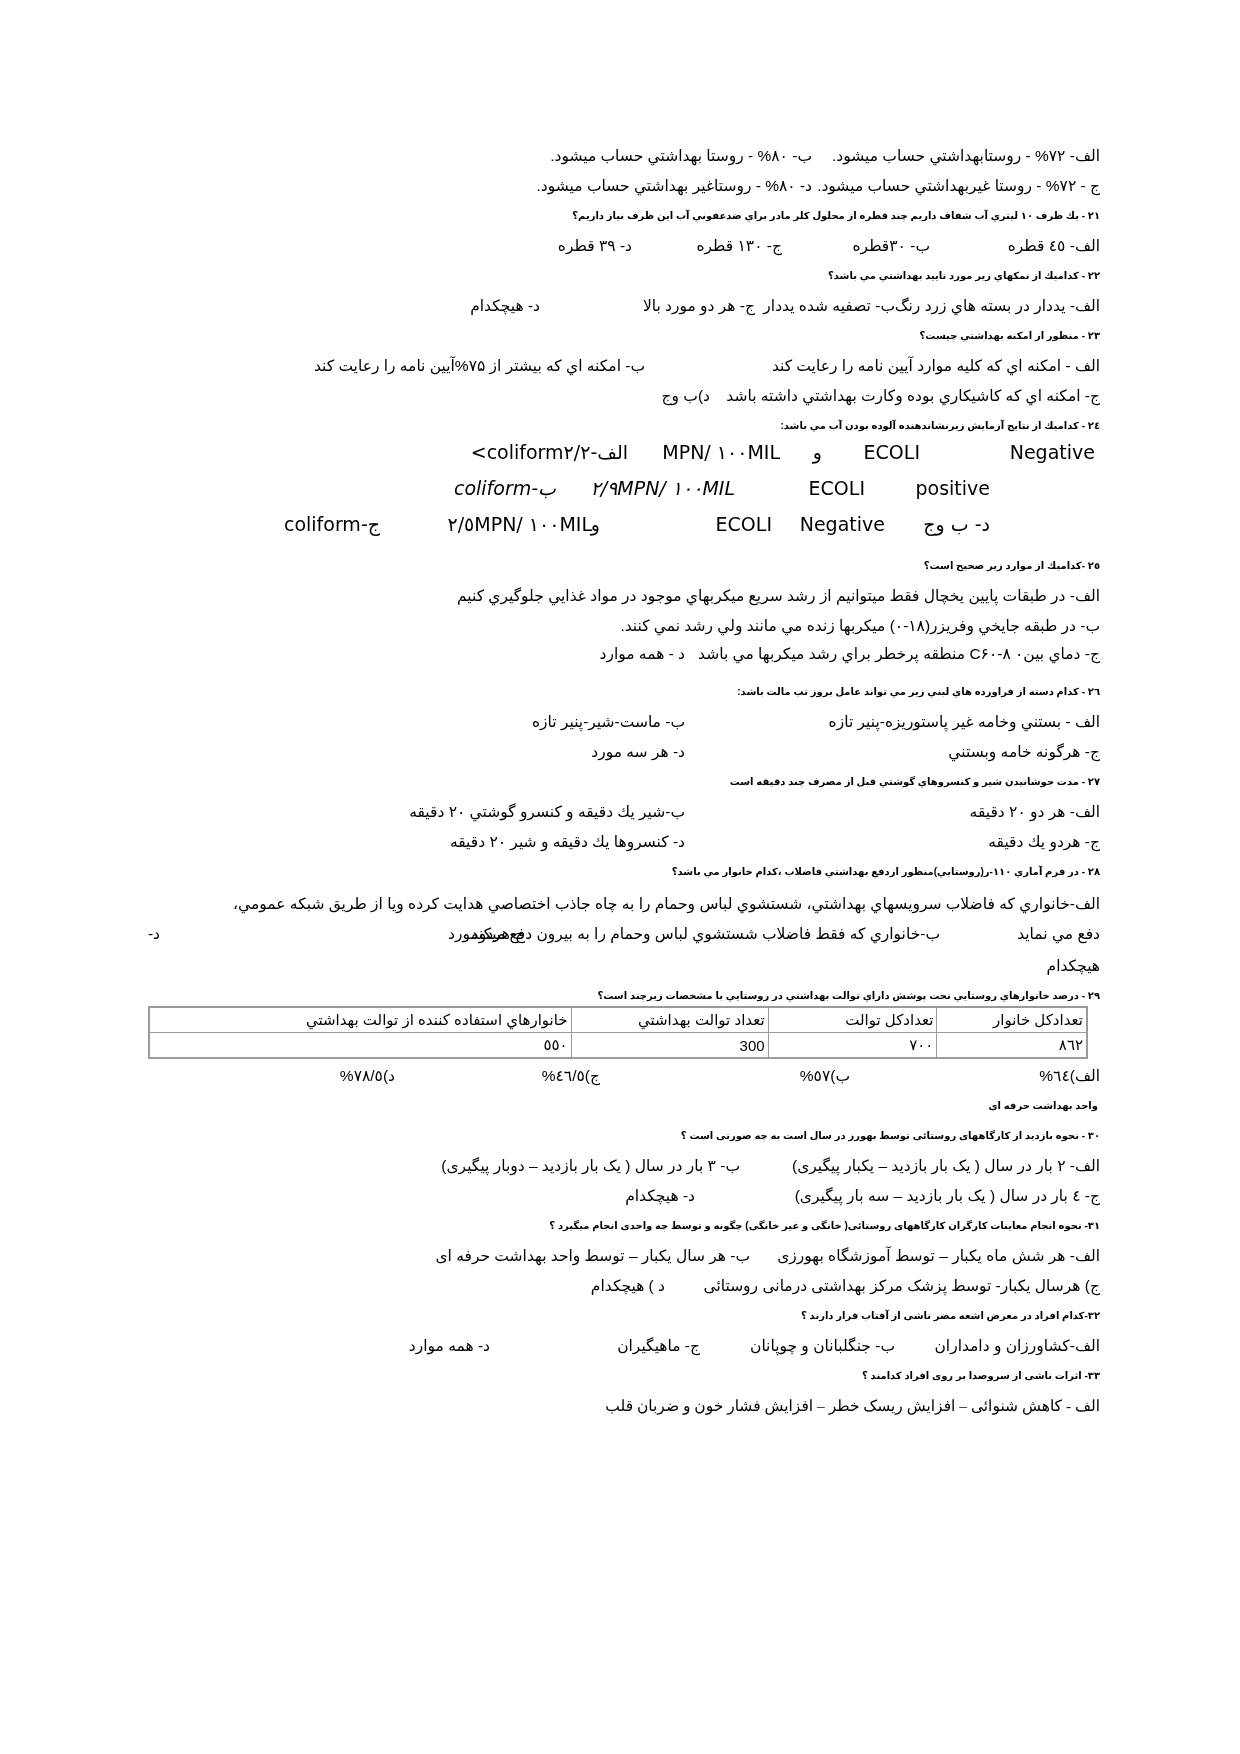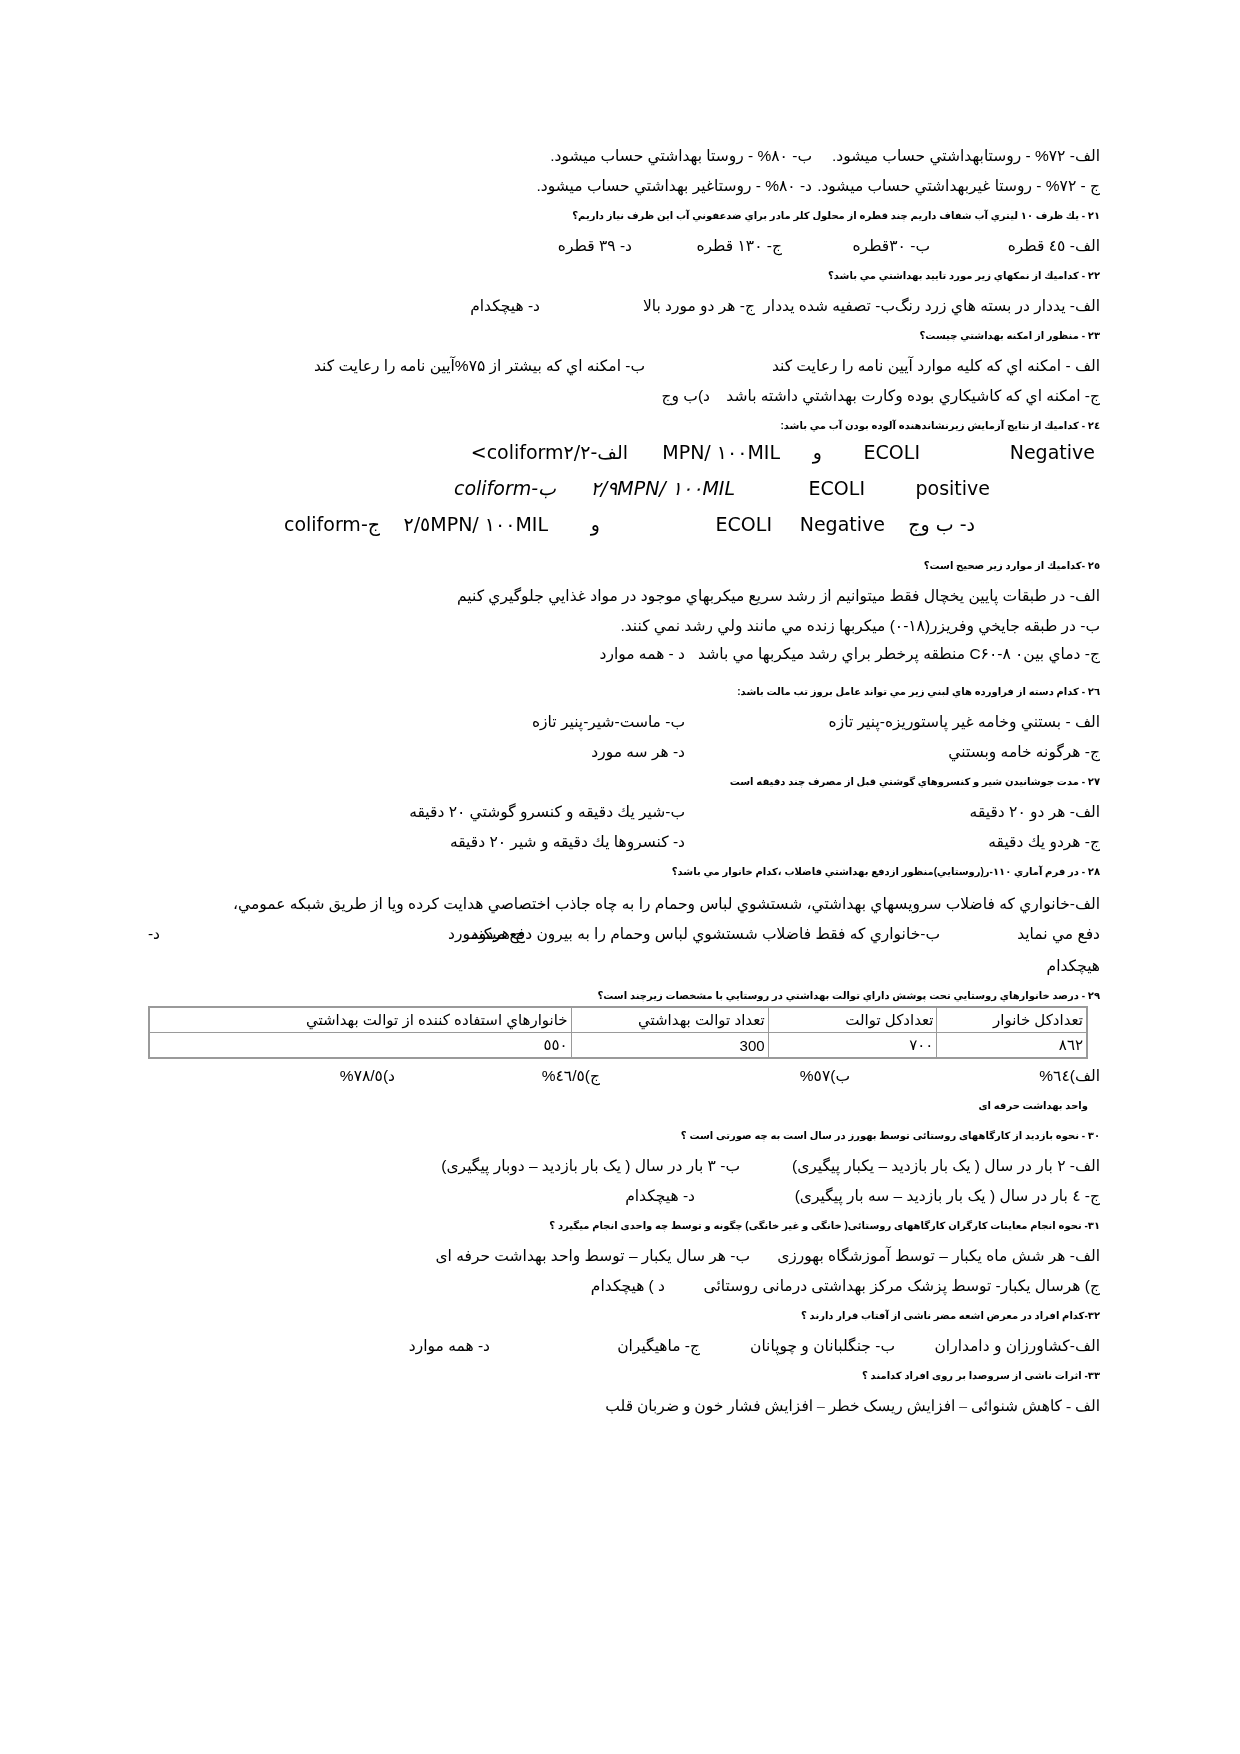--- a/index.html
+++ b/index.html
@@ -56,25 +56,25 @@
   <div class="opt sans" style="right:320px; top:442px;">ECOLI</div>
   <div class="opt sans" style="right:418px; top:442px;">و</div>
   <div class="opt sans" style="right:460px; top:442px; direction:ltr;">MPN/ ۱۰۰MIL</div>
   <div class="opt sans" style="right:612px; top:442px;">الف-coliform۲/۲&gt;</div>
 
   <div class="opt sans" style="right:250px; top:478px;">positive</div>
   <div class="opt sans" style="right:375px; top:478px;">ECOLI</div>
   <div class="opt sans" style="right:505px; top:478px; direction:ltr;font-style:italic;">۲/۹MPN/ ۱۰۰MIL</div>
   <div class="opt sans" style="right:684px; top:478px;font-style:italic;">ب-coliform</div>
 
-  <div class="opt sans" style="right:265px; top:514px;">د- ب وج</div>
+  <div class="opt sans" style="right:250px; top:514px;">د- ب وج</div>
   <div class="opt sans" style="right:355px; top:514px;">Negative</div>
   <div class="opt sans" style="right:468px; top:514px;">ECOLI</div>
   <div class="opt sans" style="right:640px; top:514px;">و</div>
-  <div class="opt sans" style="right:692px; top:514px; direction:ltr;">۲/٥MPN/ ۱۰۰MIL</div>
+  <div class="opt sans" style="right:648px; top:514px; direction:ltr;">۲/٥MPN/ ۱۰۰MIL</div>
   <div class="opt sans" style="right:860px; top:514px;">ج-coliform</div>
 
   <div class="line q" style="top:556px;">۲٥ -كداميك از موارد زير صحيح است؟</div>
   <div class="opt" style="right:140px; top:586px;">الف- در طبقات پايين يخچال فقط ميتوانيم از رشد سريع ميكربهاي موجود در مواد غذايي جلوگيري كنيم</div>
   <div class="opt" style="right:140px; top:616px;">ب- در طبقه جايخي وفريزر(۱۸-۰) ميكربها زنده مي مانند ولي رشد نمي كنند.</div>
   <div class="opt" style="right:140px; top:644px;">ج- دماي بين۰ C۶۰-۸ منطقه پرخطر براي رشد ميكربها مي باشد</div>
   <div class="opt" style="right:555px; top:644px;">د - همه موارد</div>
 
   <div class="line q" style="top:682px;">۲٦ - كدام دسته از فراورده هاي لبني زير مي تواند عامل بروز تب مالت باشد:</div>
   <div class="opt" style="right:140px; top:712px;">الف - بستني وخامه غير پاستوريزه-پنير تازه</div>
@@ -111,21 +111,21 @@
       <td>300</td>
       <td>٥٥۰</td>
     </tr>
   </tbody>
     </table>
   <div class="opt" style="right:140px; top:1066px;">الف)٦٤%</div>
   <div class="opt" style="right:390px; top:1066px;">ب)٥۷%</div>
   <div class="opt" style="right:640px; top:1066px;">ج)٤٦/٥%</div>
   <div class="opt" style="right:845px; top:1066px;">د)۷۸/٥%</div>
 
-  <div class="line q" style="top:1096px; right:152px;">واحد بهداشت حرفه ای</div>
+  <div class="line q" style="top:1096px; right:142px;">واحد بهداشت حرفه ای</div>
 
   <div class="line q" style="top:1126px;">۳۰ - نحوه بازدید از کارگاههای روستائی توسط بهورز در سال است به چه صورتی است ؟</div>
   <div class="opt" style="right:140px; top:1156px;">الف- ۲ بار در سال ( یک بار بازدید – یکبار پیگیری)</div>
   <div class="opt" style="right:500px; top:1156px;">ب- ۳ بار در سال ( یک بار بازدید – دوبار پیگیری)</div>
   <div class="opt" style="right:140px; top:1186px;margin-left:24px;">ج- ٤ بار در سال ( یک بار بازدید – سه بار پیگیری)</div>
   <div class="opt" style="right:545px; top:1186px;">د- هیچکدام</div>
 
   <div class="line q" style="top:1216px;">۳۱- نحوه انجام معاینات کارگران کارگاههای روستائی( خانگی و غیر خانگی) چگونه و توسط چه واحدی انجام میگیرد ؟</div>
   <div class="opt" style="right:140px; top:1246px;">الف- هر شش ماه یکبار – توسط آموزشگاه بهورزی</div>
   <div class="opt" style="right:490px; top:1246px;">ب- هر سال یکبار – توسط واحد بهداشت حرفه ای</div>

